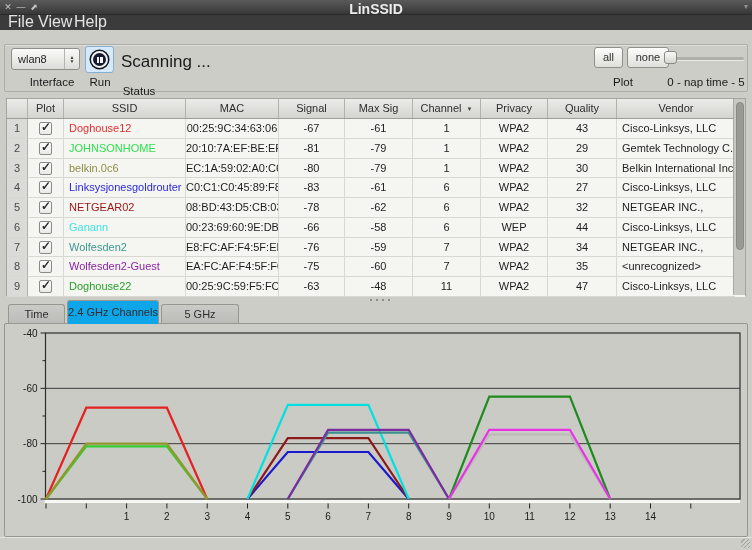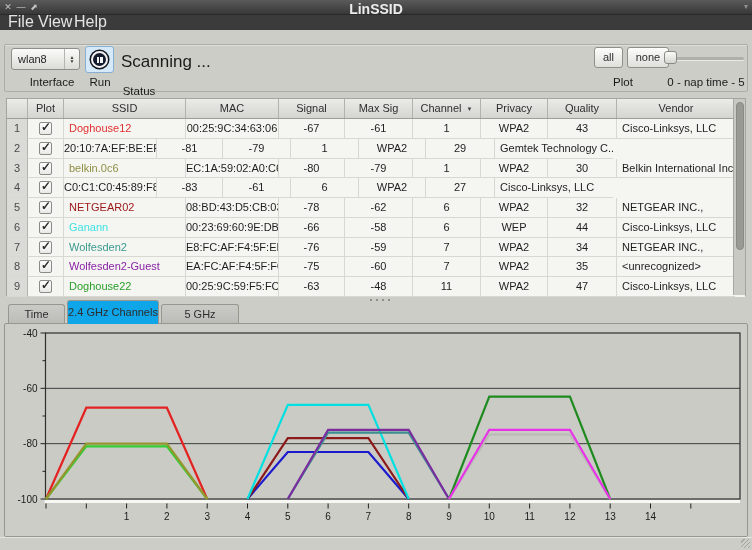--- a/index.html
+++ b/index.html
@@ -155,20 +155,21 @@
           <div class="td c6">1</div>
           <div class="td c7">WPA2</div>
           <div class="td c8">43</div>
           <div class="td c9 left">Cisco-Linksys, LLC</div>
         </div>
         <div class="trow">
           <div class="td c0 rownum">2</div>
           <div class="td c1">
             <div class="chk"></div>
           </div>
+          <div class="td c2 left" style="color: rgb(46, 226, 78);">JOHNSONHOME</div>
           <div class="td c3">20:10:7A:EF:BE:EF</div>
           <div class="td c4">-81</div>
           <div class="td c5">-79</div>
           <div class="td c6">1</div>
           <div class="td c7">WPA2</div>
           <div class="td c8">29</div>
           <div class="td c9 left">Gemtek Technology C...</div>
         </div>
         <div class="trow">
           <div class="td c0 rownum">3</div>
@@ -182,20 +183,21 @@
           <div class="td c6">1</div>
           <div class="td c7">WPA2</div>
           <div class="td c8">30</div>
           <div class="td c9 left">Belkin International Inc</div>
         </div>
         <div class="trow">
           <div class="td c0 rownum">4</div>
           <div class="td c1">
             <div class="chk"></div>
           </div>
+          <div class="td c2 left" style="color: rgb(41, 41, 214);">Linksysjonesgoldrouter</div>
           <div class="td c3">C0:C1:C0:45:89:F8</div>
           <div class="td c4">-83</div>
           <div class="td c5">-61</div>
           <div class="td c6">6</div>
           <div class="td c7">WPA2</div>
           <div class="td c8">27</div>
           <div class="td c9 left">Cisco-Linksys, LLC</div>
         </div>
         <div class="trow">
           <div class="td c0 rownum">5</div>

